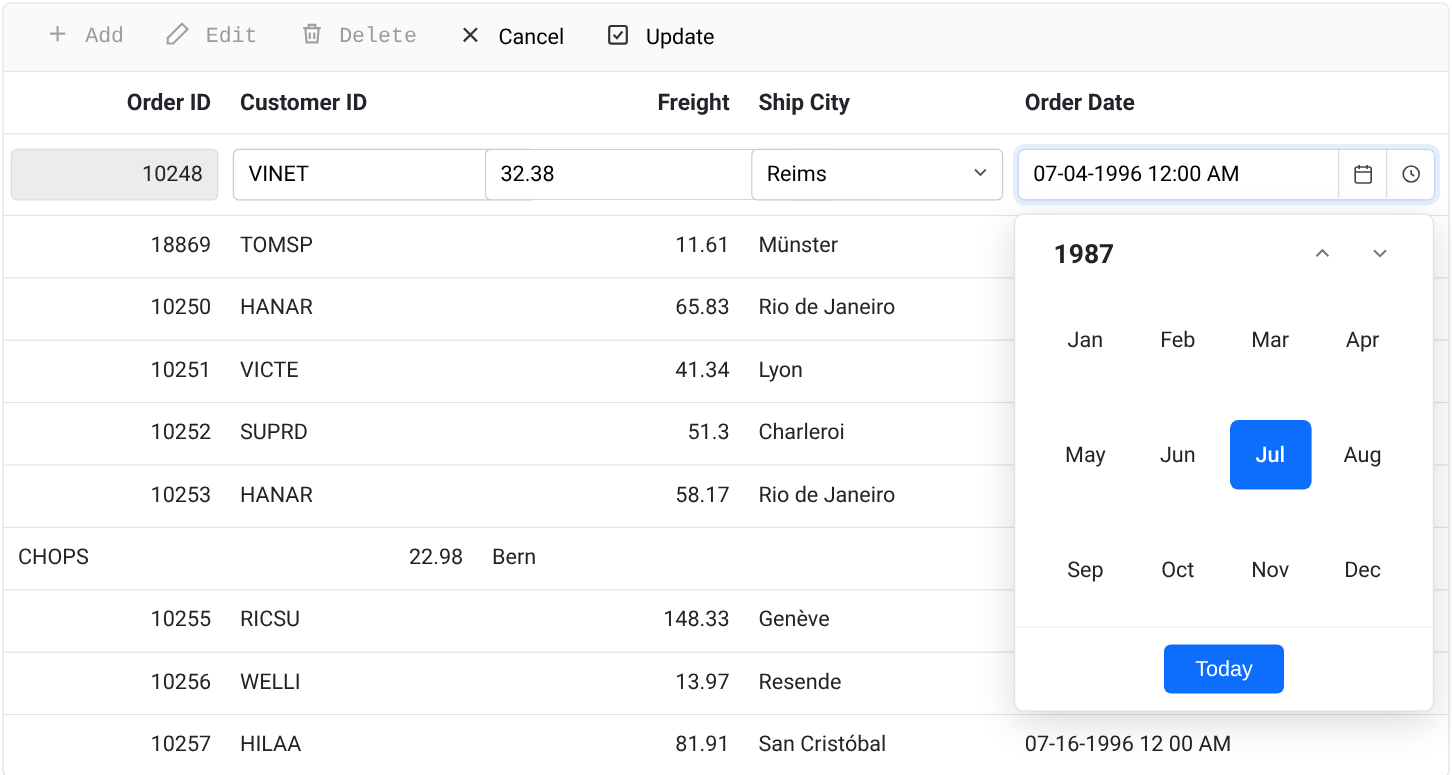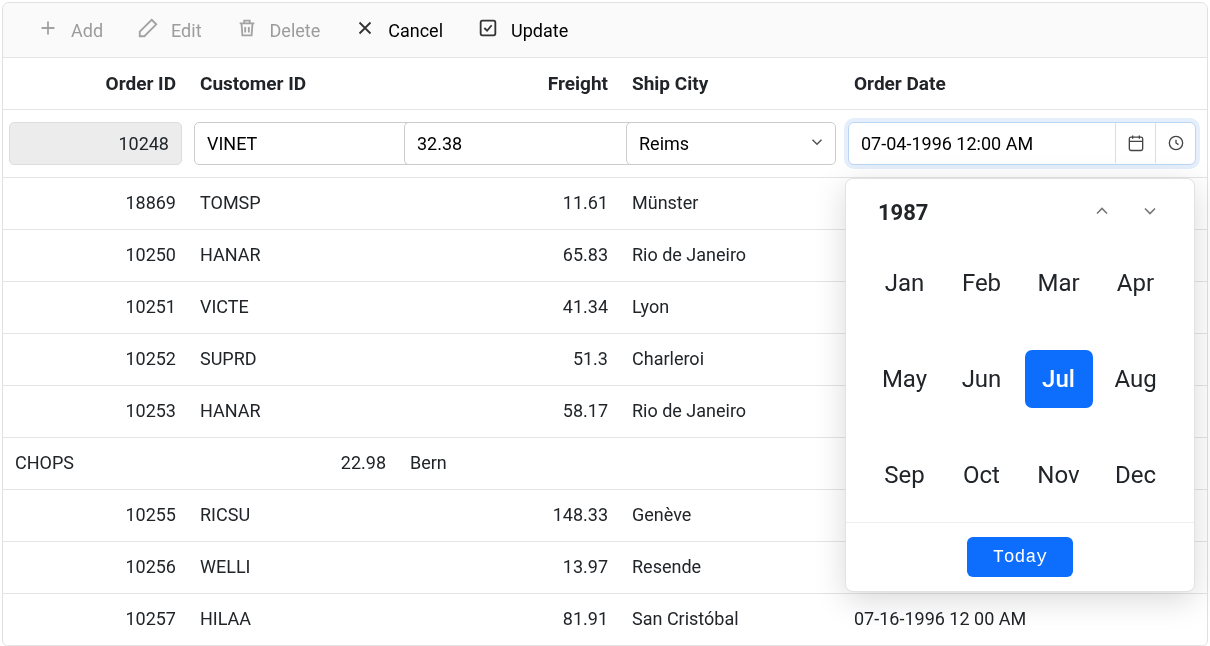--- a/index.html
+++ b/index.html
@@ -16,21 +16,21 @@
   
   .toolbar {
     display: flex;
     align-items: center;
     gap: 26px;
     padding: 14px 30px;
     background: #fafafa;
     border-bottom: 1px solid #e5e5e5;
   }
   .tbtn { display: inline-flex; align-items: center; gap: 12px; background: none; border: none; cursor: pointer; font-size: 18px; font-family: inherit; padding: 0 4px; }
-  .tbtn[data-state="disabled"] { color: #9c9c9c; cursor: default; }
+  .tbtn[data-state="disabled"] { color: #9c9c9c; cursor: default; font-family: Liberation Mono, monospace; }
   .tbtn svg { width: 22px; height: 22px; }
   .tbtn[data-state="disabled"] svg { stroke: #a2a2a2; fill: none; }
   .tbtn[data-state="enabled"] svg { stroke: #333; fill: none; }
 
   
   .hrow, .row {
     display: grid;
     grid-template-columns: 185px 210px 222px 222px 360px;
     border-bottom: 1px solid #e4e4e4;
   }
@@ -111,25 +111,25 @@
   .calnav svg { width: 20px; height: 20px; stroke: #777; fill: none; stroke-width: 2; }
   .calgrid {
     display: grid;
     grid-template-columns: repeat(4, 1fr);
     padding: 18px 20px 18px;
     row-gap: 38px;
     justify-items: center;
   }
   .mcell {
     width: 68px; height: 58px; display: flex; align-items: center; justify-content: center;
-    font-size: 24px; border-radius: 7px; cursor: pointer;
+    font-size: 18px; border-radius: 7px; cursor: pointer;
   }
   .mcell.sel { background: #0d6efd; color: #fff; font-weight: 500; }
   .calfoot { border-top: 1px solid #eee; padding: 14px; display: flex; justify-content: center; }
-  .todaybtn { background: #0d6efd; color: #fff; border: none; border-radius: 6px; padding: 10px 26px; font-size: 18px; cursor: pointer; font-family: Liberation Mono, monospace; }
+  .todaybtn { background: #0d6efd; color: #fff; border: none; border-radius: 6px; padding: 10px 26px; font-size: 18px; cursor: pointer; font-family: Liberation Sans, sans-serif; }
 </style>
 </head>
 <body>
 
 <div class="wrap">
 
   <div class="toolbar">
     <button class="tbtn" data-state="disabled">
       <span>
         <svg viewBox="0 0 24 24" stroke-width="2">

